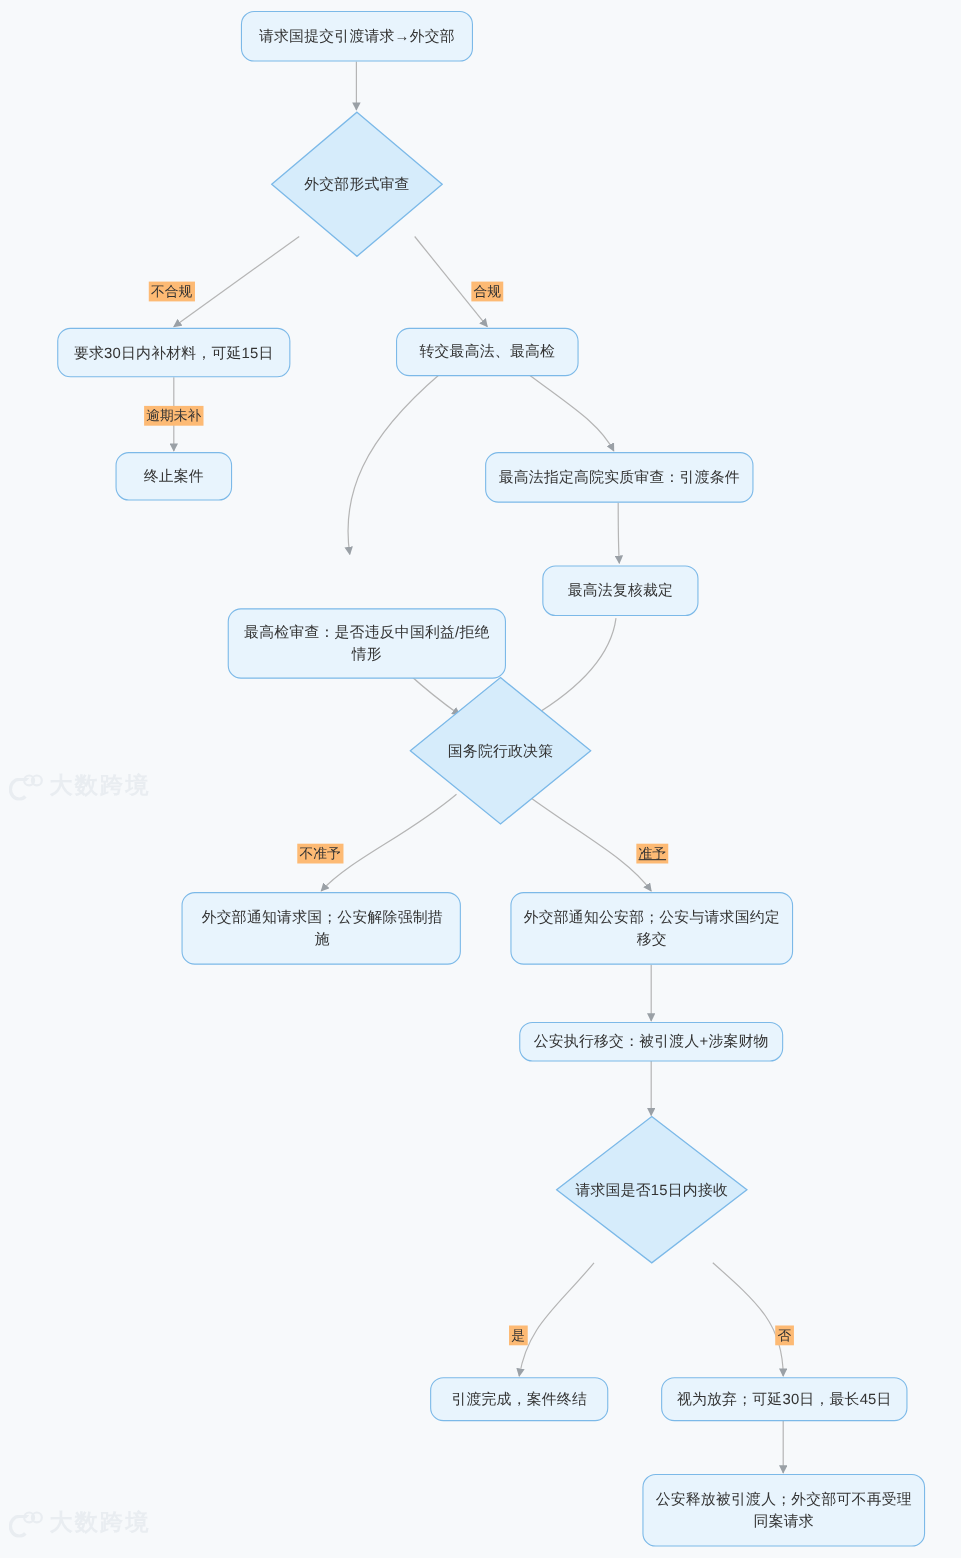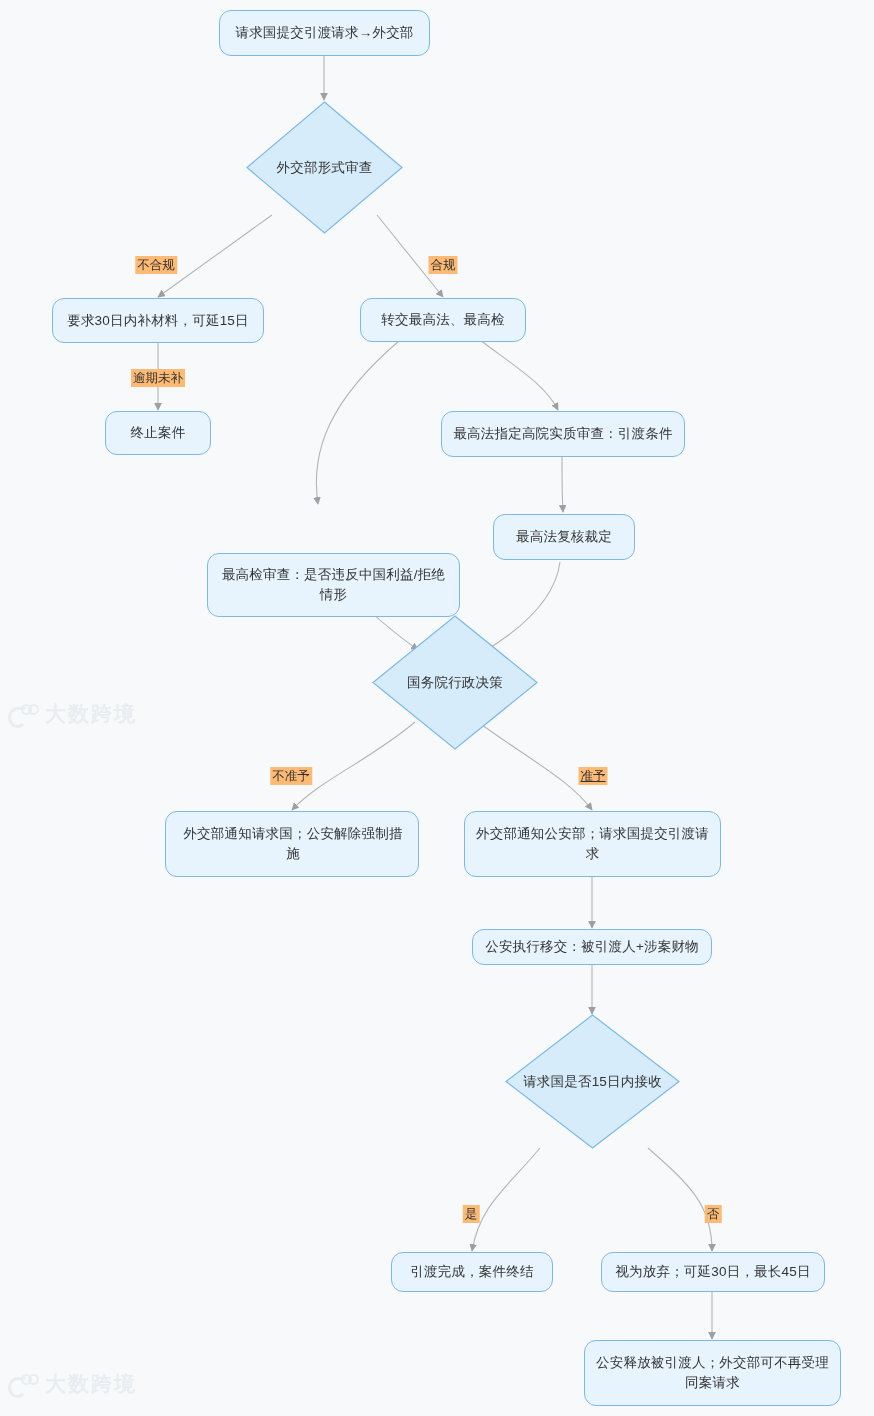--- a/index.html
+++ b/index.html
@@ -224,21 +224,21 @@
 
   <div class="edge-label" style="left:593px; top:767px;text-decoration:underline;">
     <span>准予</span>
   </div>
 
   <div class="node rect" style="left:165px; top:811px; width:254px; height:66px;padding-left:12px;">
     <span>外交部通知请求国；公安解除强制措施</span>
   </div>
 
   <div class="node rect" style="left:464px; top:811px; width:257px; height:66px;">
-    <span>外交部通知公安部；请求国提交引渡请求</span>
+    <span>外交部通知公安部；公安与请求国约定移交</span>
   </div>
 
   <div class="node rect" style="left:472px; top:929px; width:240px; height:36px;">
     <span>公安执行移交：被引渡人+涉案财物</span>
   </div>
 
   <div class="node diamond-wrap" style="left:505px; top:1014px; width:175px; height:135px;">
     <svg class="diamond-shape" viewBox="0 0 175 135" preserveAspectRatio="none">
       <polygon points="87.5,1 174,67.5 87.5,134 1,67.5" fill="#d6ecfb" stroke="#7cb9e8" stroke-width="1.2"></polygon>
     </svg>

